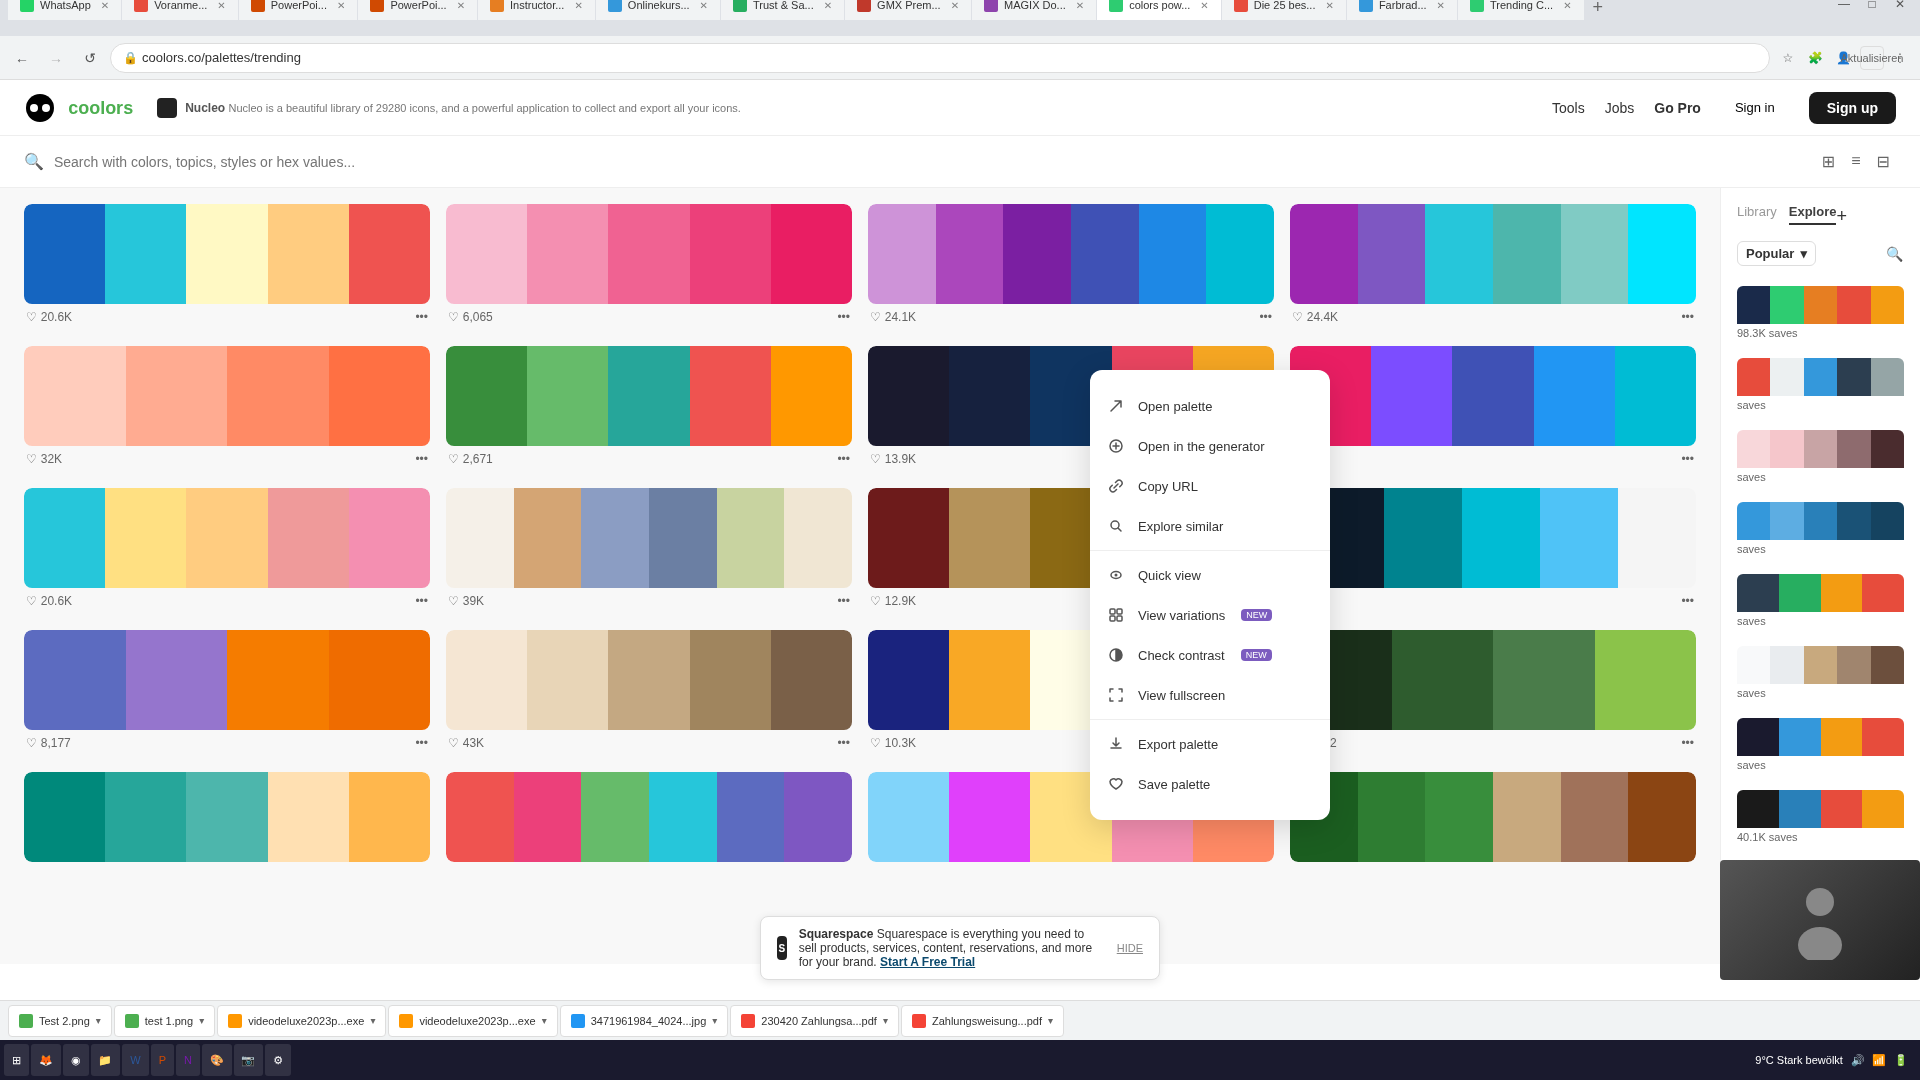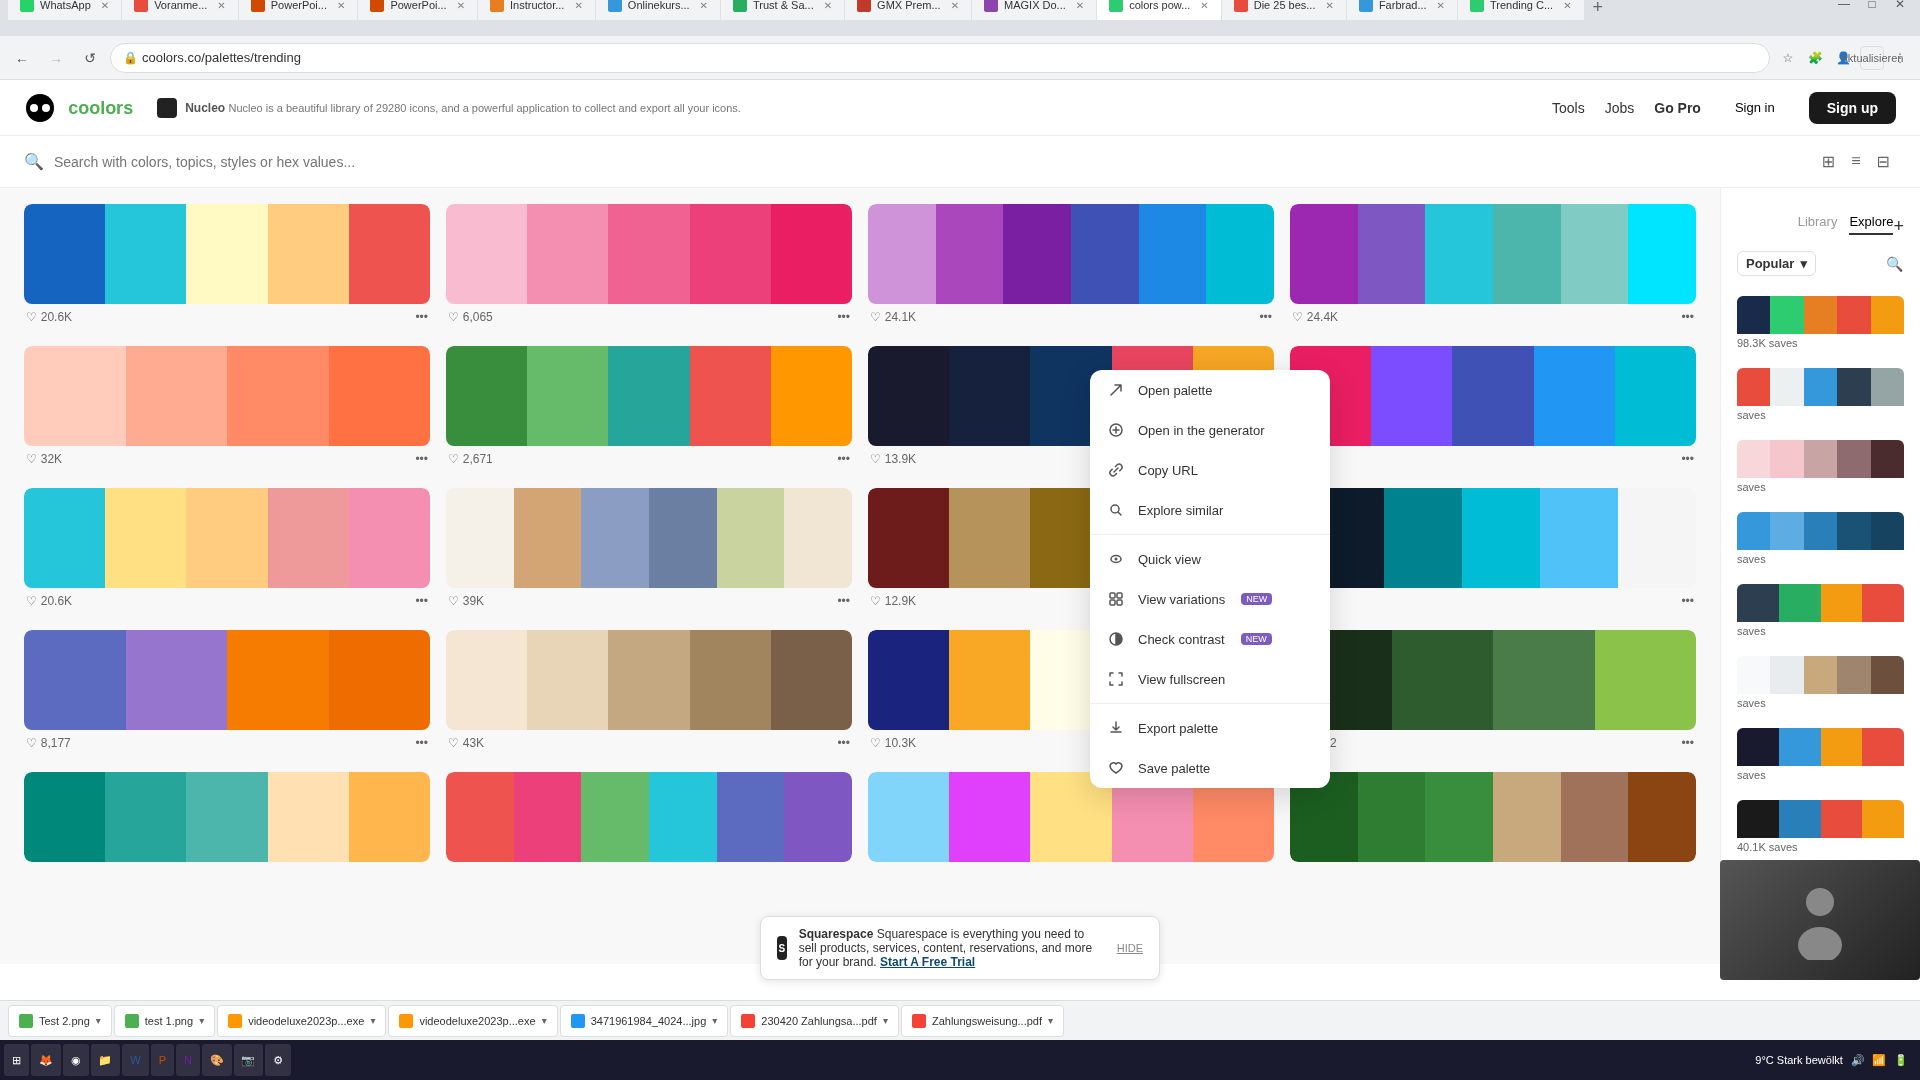--- a/index.html
+++ b/index.html
@@ -58,31 +58,31 @@
     .palette-grid { flex: 1; overflow-y: auto; padding: 16px 24px; background: #f8f8f8; }
     .palette-row { display: flex; gap: 16px; margin-bottom: 16px; }
     .palette-card { flex: 1; cursor: pointer; border-radius: 8px; overflow: hidden; }
     .palette-swatches { display: flex; height: 100px; border-radius: 8px; overflow: hidden; }
     .swatch { flex: 1; }
     .palette-info { display: flex; align-items: center; justify-content: space-between; padding: 6px 2px; font-size: 12px; color: #666; }
     .palette-likes { display: flex; align-items: center; gap: 4px; }
 
     
     .right-sidebar { width: 200px; background: white; border-left: 1px solid #eee; padding: 16px; overflow-y: auto; display: flex; flex-direction: column; gap: 12px; }
-    .sidebar-header { display: flex; align-items: center; justify-content: flex-end; margin-top: 10px; }
+    .sidebar-header { display: flex; align-items: center; justify-content: flex-start; }
     .sidebar-tabs { display: flex; gap: 12px; font-size: 13px; margin-bottom: 4px; }
     .sidebar-tab { cursor: pointer; color: #999; padding-bottom: 4px; }
-    .sidebar-tab.active { color: #000000; font-weight: 400; border-bottom: 2px solid #333; }
+    .sidebar-tab.active { color: #404040; font-weight: 700; border-bottom: 2px solid #333; }
     .sidebar-filter { display: flex; align-items: center; gap: 6px; font-size: 13px; color: #333; cursor: pointer; padding: 4px 8px; border: 1px solid #ddd; border-radius: 6px; }
     .sidebar-palette { border-radius: 6px; overflow: hidden; cursor: pointer; margin-bottom: 4px; }
     .sidebar-palette-swatches { display: flex; height: 38px; }
     .sidebar-palette-info { font-size: 11px; color: #666; padding: 3px 0; }
 
     
-    .context-menu { position: absolute; top: 290px; left: 1090px; background: white; border-radius: 12px; box-shadow: 0 8px 30px rgba(0,0,0,0.15); width: 240px; padding: 0 0; z-index: 500; }
+    .context-menu { position: absolute; top: 290px; left: 1090px; background: white; border-radius: 12px; box-shadow: 0 8px 30px rgba(0,0,0,0.15); width: 240px; padding: 16px 0; z-index: 500; }
     .ctx-item { display: flex; align-items: center; gap: 12px; padding: 10px 16px; cursor: pointer; font-size: 13px; color: #333; }
     .ctx-icon { width: 20px; height: 20px; display: flex; align-items: center; justify-content: center; color: #555; font-size: 14px; flex-shrink: 0; }
     .ctx-badge { background: #7c5cbf; color: white; font-size: 9px; padding: 1px 5px; border-radius: 4px; margin-left: 4px; }
     .ctx-divider { height: 1px; background: #eee; margin: 4px 0; }
 
     
     .ad-banner { position: absolute; bottom: 60px; left: 50%; transform: translateX(-50%); background: white; border: 1px solid #ddd; border-radius: 8px; padding: 10px 16px; display: flex; align-items: center; gap: 12px; font-size: 12px; color: #333; z-index: 400; box-shadow: 0 2px 8px rgba(0,0,0,0.1); max-width: 400px; }
     .ad-logo { width: 24px; height: 24px; background: #222; border-radius: 4px; display: flex; align-items: center; justify-content: center; color: white; font-size: 10px; font-weight: bold; }
     .ad-hide { margin-left: auto; font-size: 11px; color: #888; cursor: pointer; text-decoration: underline; }
 

